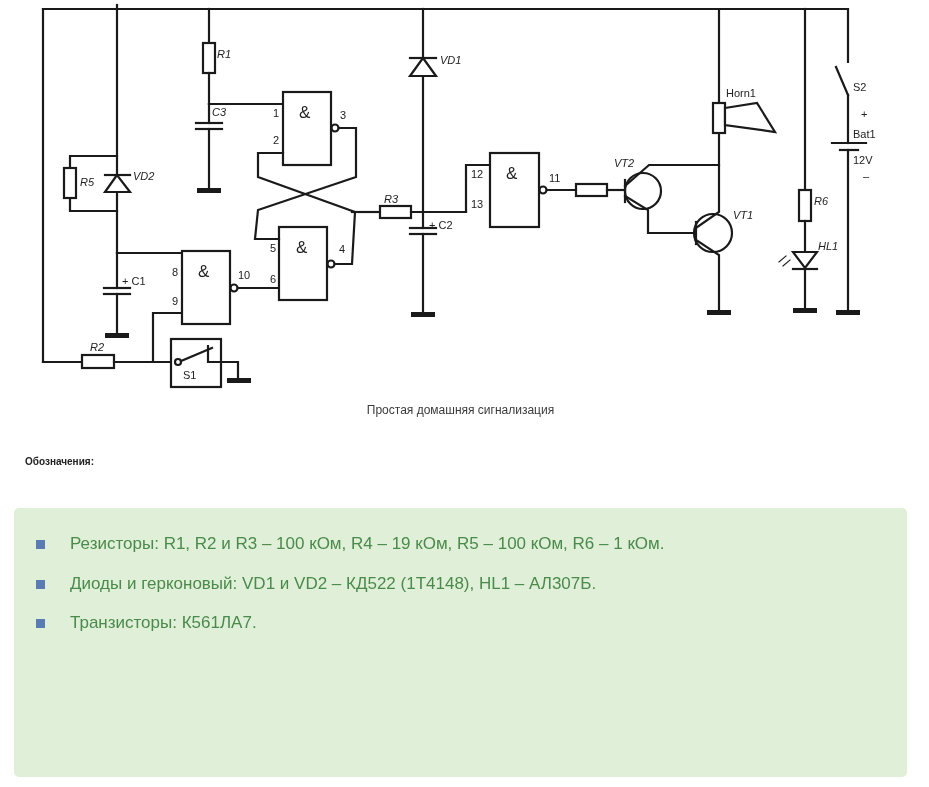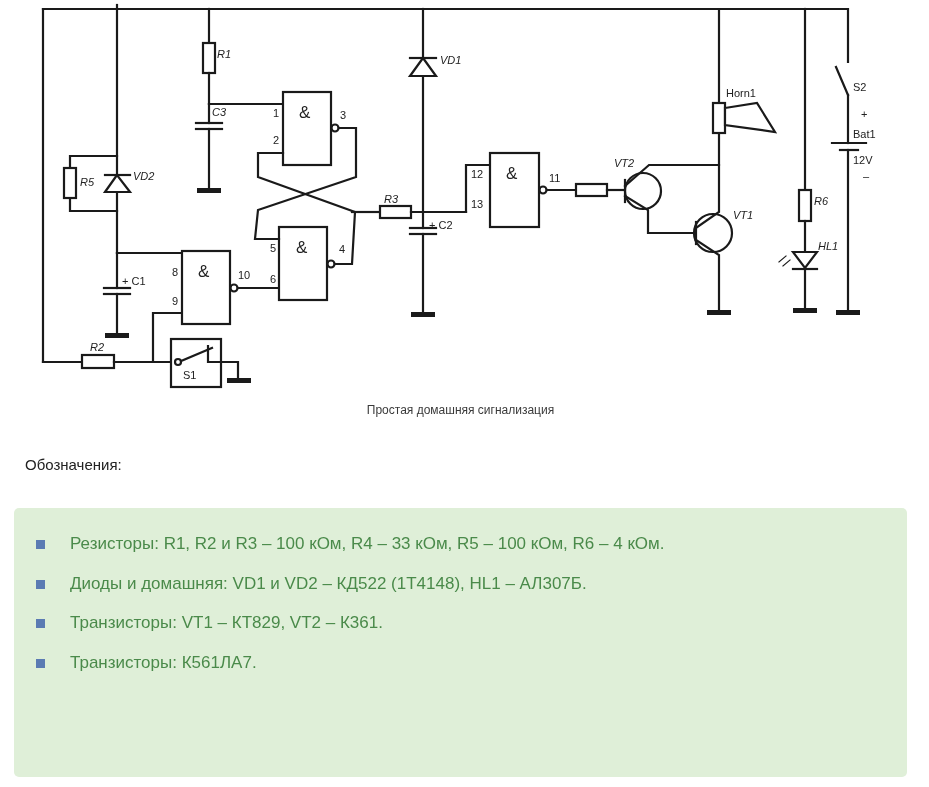--- a/index.html
+++ b/index.html
@@ -6,21 +6,21 @@
   body { width: 929px; height: 787px; position: relative; overflow: hidden; font-family: "Liberation Sans", sans-serif; }
   #schematic { position: absolute; left: 0; top: 0; width: 929px; height: 400px; }
   #schematic .w { stroke: #1a1a1a; stroke-width: 2.2; fill: none; stroke-linecap: square; }
   #schematic .box { stroke: #1a1a1a; stroke-width: 2.2; fill: #ffffff; }
   #schematic .gnd { fill: #1a1a1a; }
   #schematic .lbl { font-family: "Liberation Sans", sans-serif; font-size: 11px; font-style: italic; fill: #222; }
   #schematic .pin { font-family: "Liberation Sans", sans-serif; font-size: 11px; fill: #222; }
   #schematic .amp { font-family: "Liberation Sans", sans-serif; font-size: 17px; fill: #222; }
   #schematic .plain { font-family: "Liberation Sans", sans-serif; font-size: 11px; fill: #222; }
   .caption { position: absolute; left: 0; width: 921px; top: 403px; text-align: center; font-size: 12px; color: #3a3a3a; }
-  .legend-title { position: absolute; left: 25px; top: 456px; font-size: 15px; font-weight: normal; color: #222; }
+  .legend-title { position: absolute; left: 25px; top: 456px; font-size: 10px; font-weight: bold; color: #222; }
   .legend-box { position: absolute; left: 14px; top: 508px; width: 893px; height: 269px; background: #dfefd8; border-radius: 5px; }
   .legend-box ul { list-style: none; margin: 0; padding: 0; position: absolute; left: 0; top: 24px; width: 100%; }
   .legend-box li { height: 39.6px; position: relative; }
   .legend-box .bullet { position: absolute; left: 22px; top: 8px; width: 9px; height: 9px; background: #5b7bb3; }
   .legend-box .text { position: absolute; left: 56px; top: 0; font-size: 17px; color: #4a8a4a; line-height: 24px; white-space: nowrap; }
 </style>
 </head>
 <body>
 
 <svg id="schematic" viewBox="0 0 929 400">
@@ -187,28 +187,24 @@
 </svg>
 
 <div class="caption">Простая домашняя сигнализация</div>
 
 <div class="legend-title">Обозначения:</div>
 
 <div class="legend-box">
   <ul>
     <li>
         <span class="bullet"></span>
-        <span class="text">Резисторы: R1, R2 и R3 – 100 кОм, R4 – 33 кОм, R5 – 100 кОм, R6 – 4 кОм.</span>
+        <span class="text">Резисторы: R1, R2 и R3 – 100 кОм, R4 – 19 кОм, R5 – 100 кОм, R6 – 1 кОм.</span>
       </li>
     <li>
         <span class="bullet"></span>
-        <span class="text">Диоды и домашняя: VD1 и VD2 – КД522 (1Т4148), HL1 – АЛ307Б.</span>
-      </li>
-    <li>
-        <span class="bullet"></span>
-        <span class="text">Транзисторы: VT1 – КТ829, VT2 – К361.</span>
+        <span class="text">Диоды и герконовый: VD1 и VD2 – КД522 (1Т4148), HL1 – АЛ307Б.</span>
       </li>
     <li>
         <span class="bullet"></span>
         <span class="text">Транзисторы: К561ЛА7.</span>
       </li>
   </ul>
 </div>
 
 </body></html>

